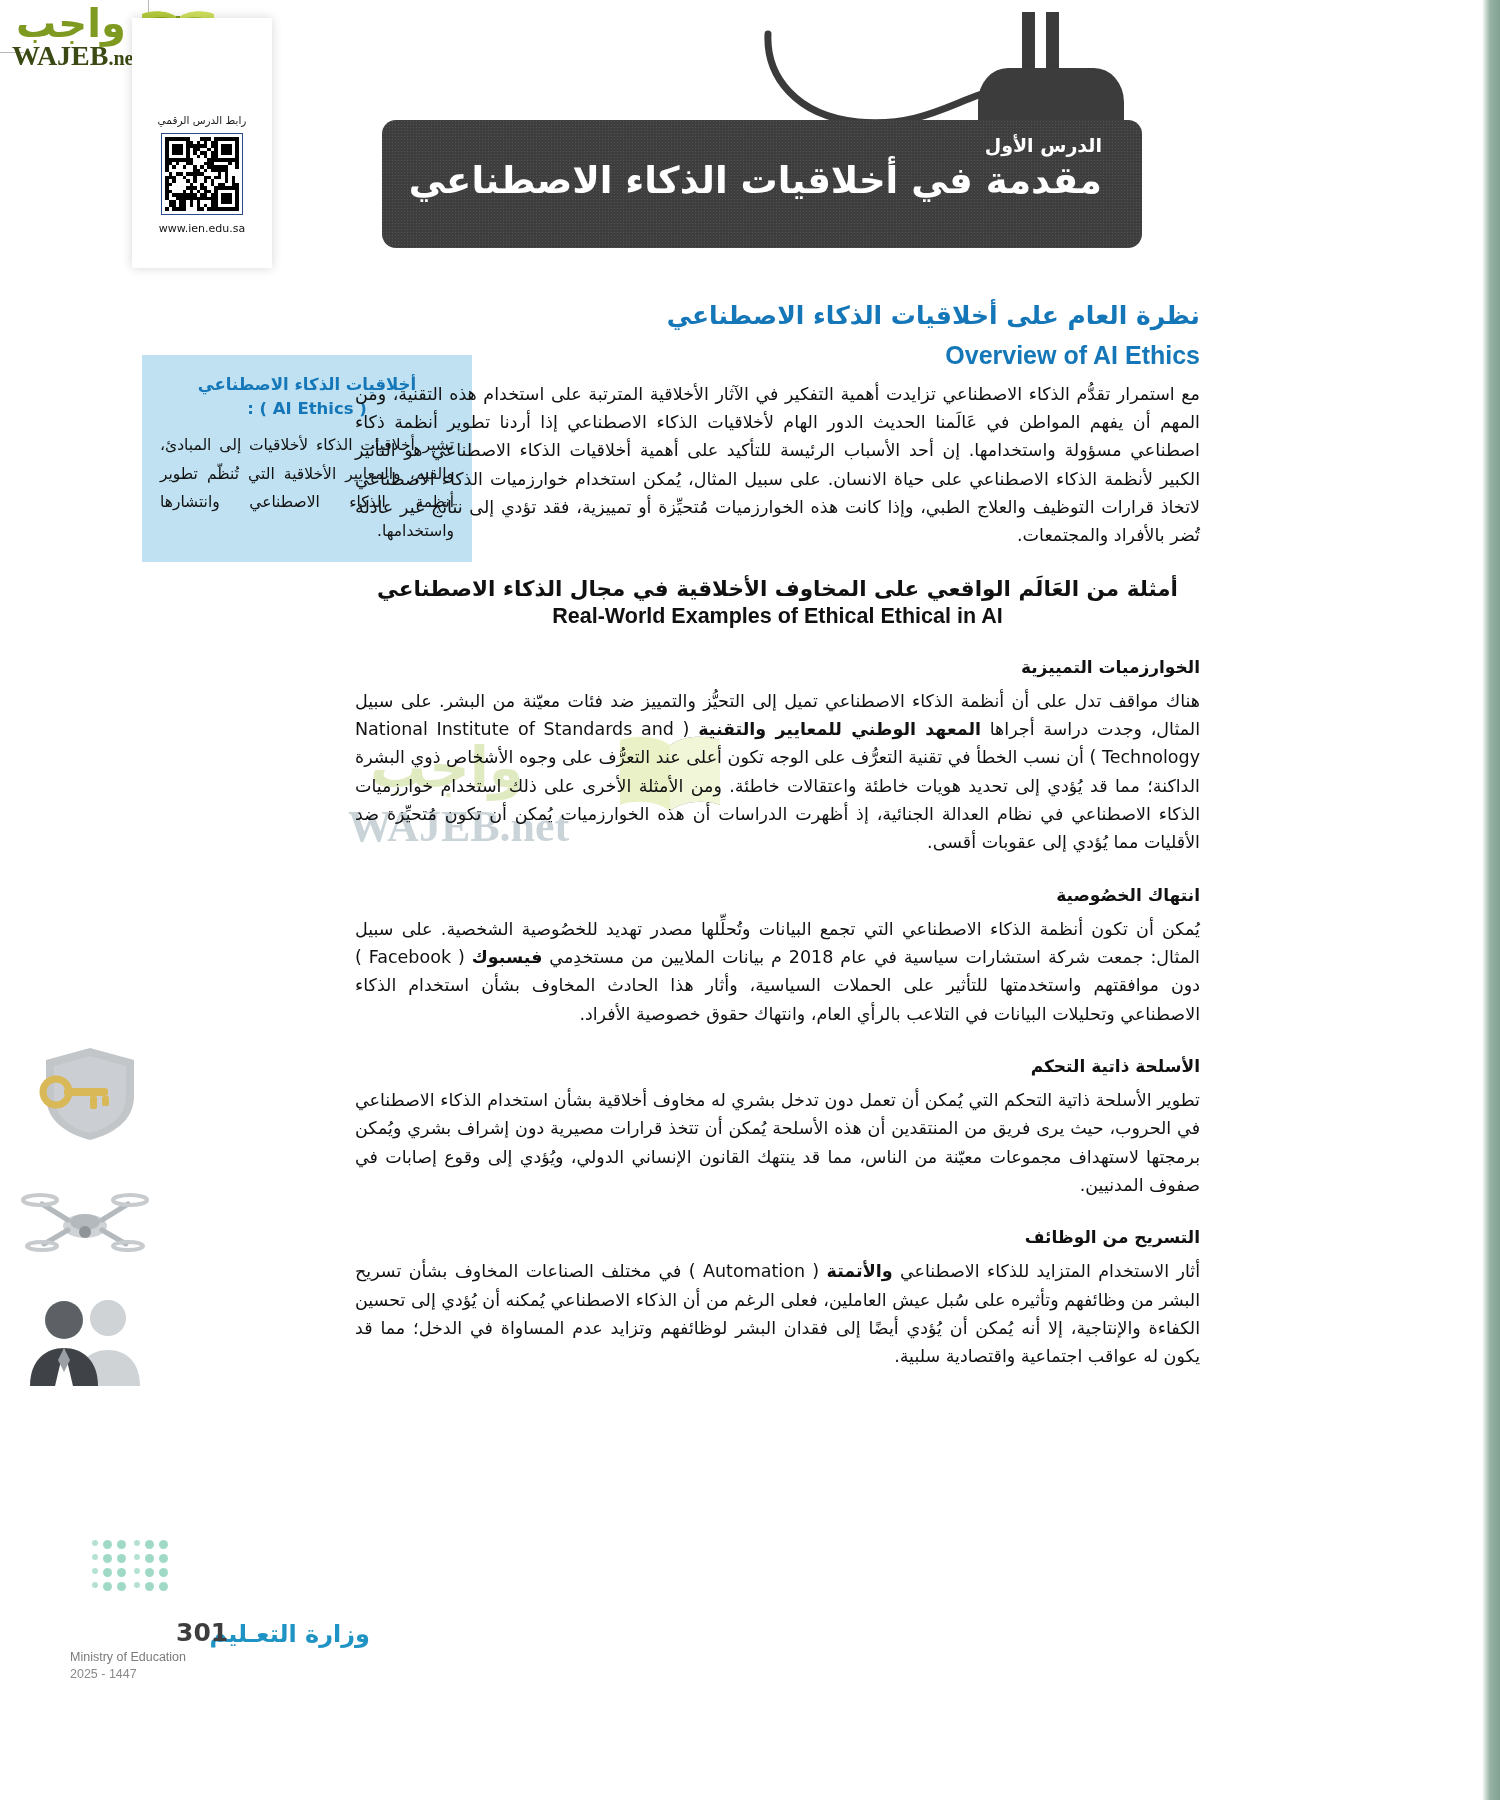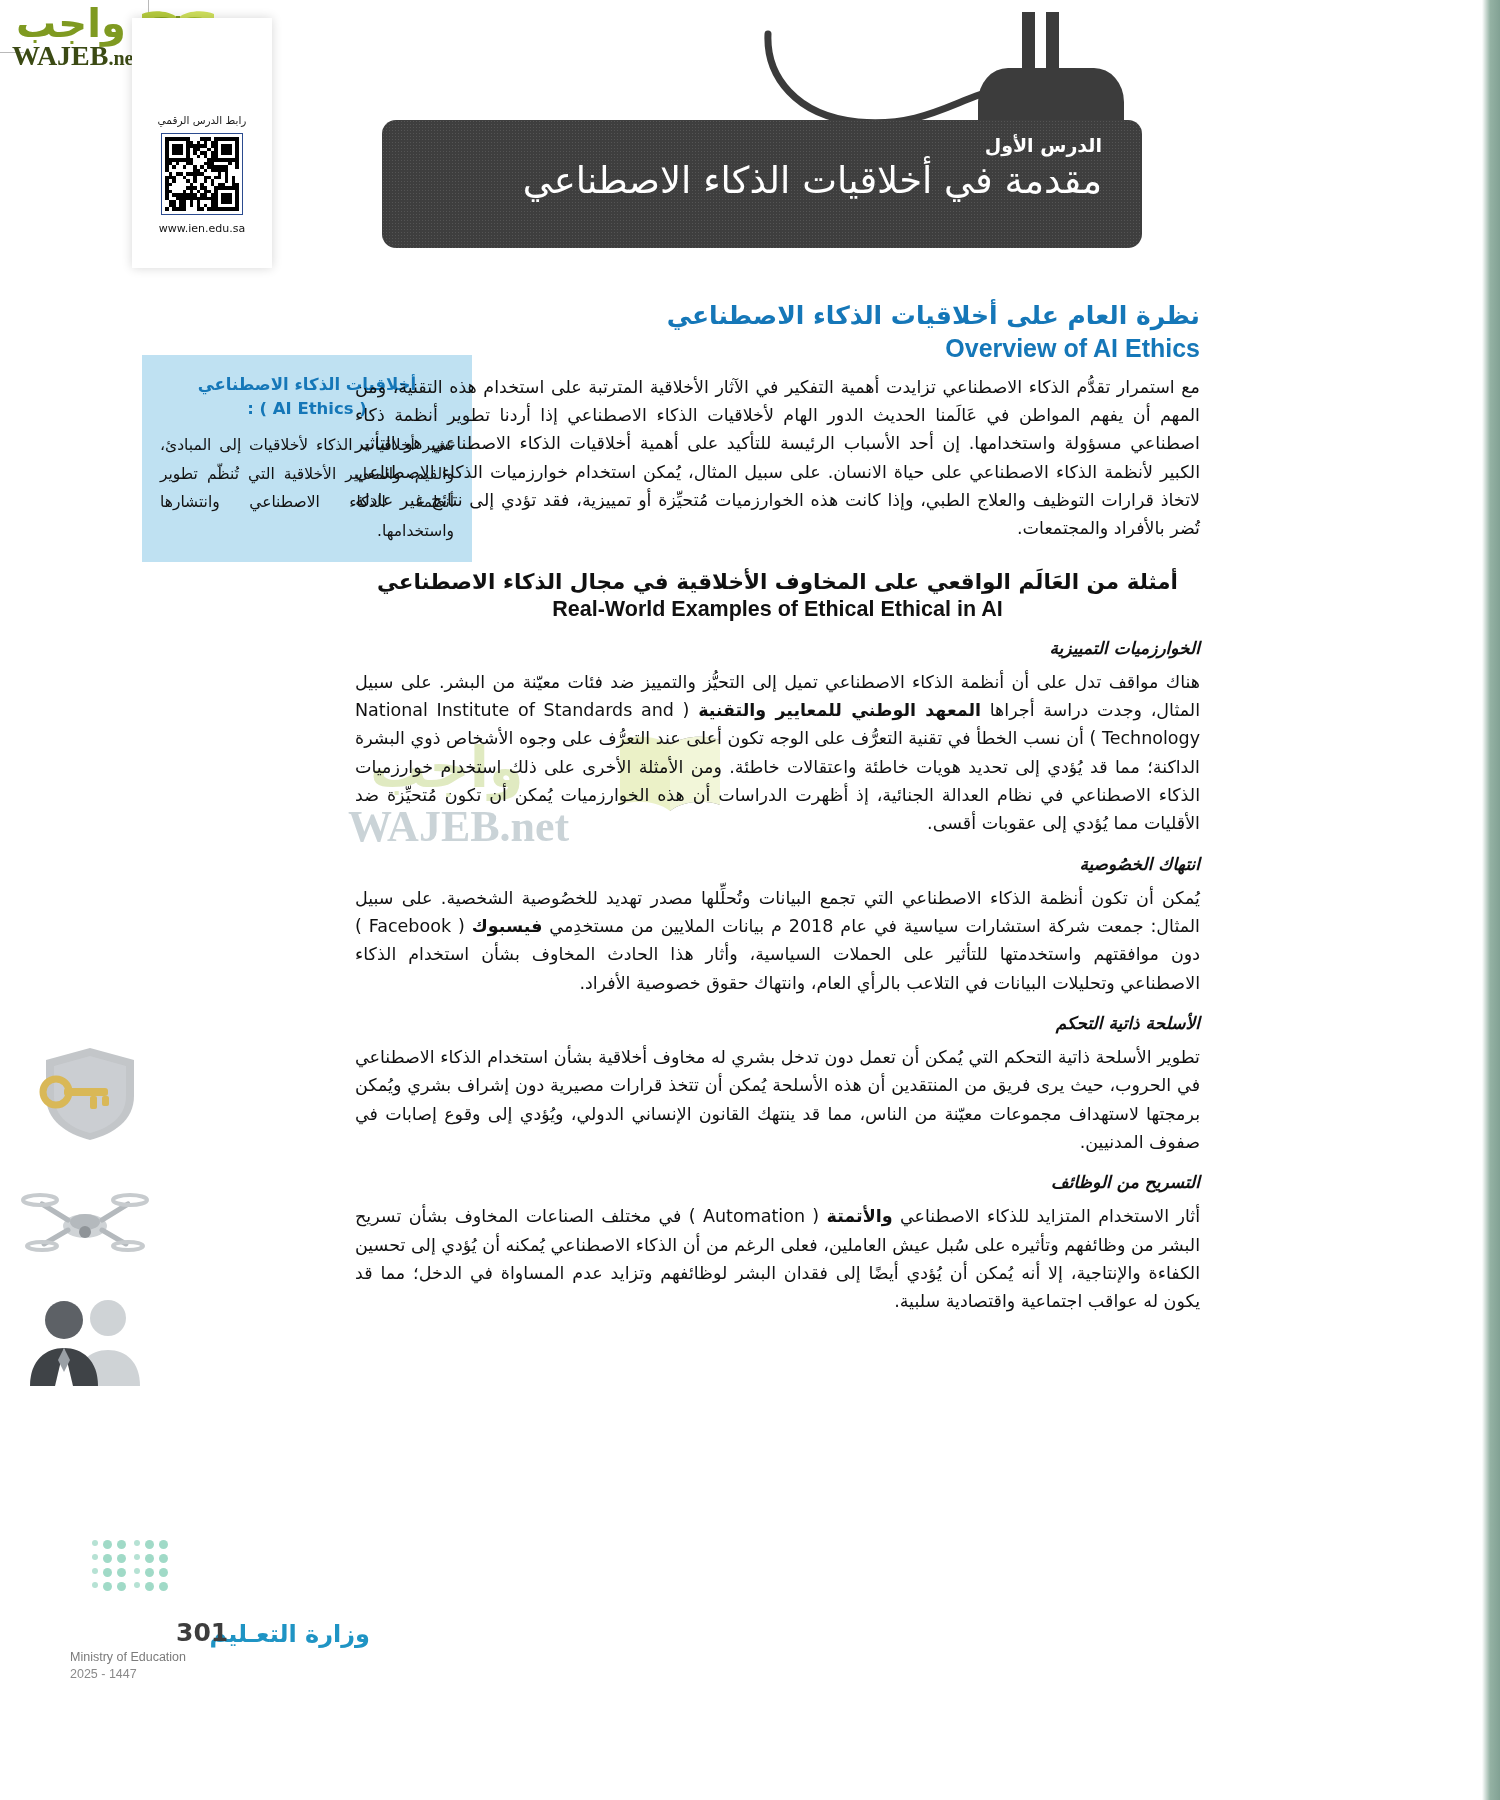--- a/index.html
+++ b/index.html
@@ -169,21 +169,21 @@
     color: #ffffff;
     font-size: 19px;
     font-weight: 700;
     font-family: "DejaVu Sans", sans-serif;
     margin-bottom: 2px;
   }
   .banner-title {
     position: relative; z-index: 2;
     color: #ffffff;
     font-size: 37px;
-    font-weight: 400;
+    font-weight: 700;
     font-family: "DejaVu Sans", sans-serif;
     letter-spacing: -.5px;
     line-height: 1.25;
   }
 
   
   .content {
     position: absolute;
     top: 300px; right: 300px;
     width: 845px;
@@ -198,21 +198,21 @@
     text-align: right;
     line-height: 1.3;
   }
   .h-en {
     color: #1577b8;
     font-size: 25px;
     font-weight: 700;
     font-family: "Liberation Sans", sans-serif;
     direction: ltr;
     text-align: right;
-    margin-top: 1px;
+    margin-top: 8px;
   }
 
   .para {
     font-size: 17.5px;
     line-height: 1.62;
     color: #111;
     text-align: justify;
     font-family: "DejaVu Sans", sans-serif;
     margin-top: 10px;
   }
@@ -235,23 +235,22 @@
     direction: ltr;
     font-family: "Liberation Sans", sans-serif;
     margin-top: 3px;
   }
 
   .sub-ar {
     color: #111;
     font-size: 17px;
     font-weight: 700;
     font-family: "DejaVu Sans", sans-serif;
-    margin-top: 16px;
+    margin-top: 28px;
     text-align: right;
-    font-style: italic;
   }
 
   
   .def-box {
     position: absolute;
     top: 355px; left: 142px;
     width: 330px;
     background: #bfe1f2;
     padding: 18px 18px 16px 18px;
     direction: rtl;

